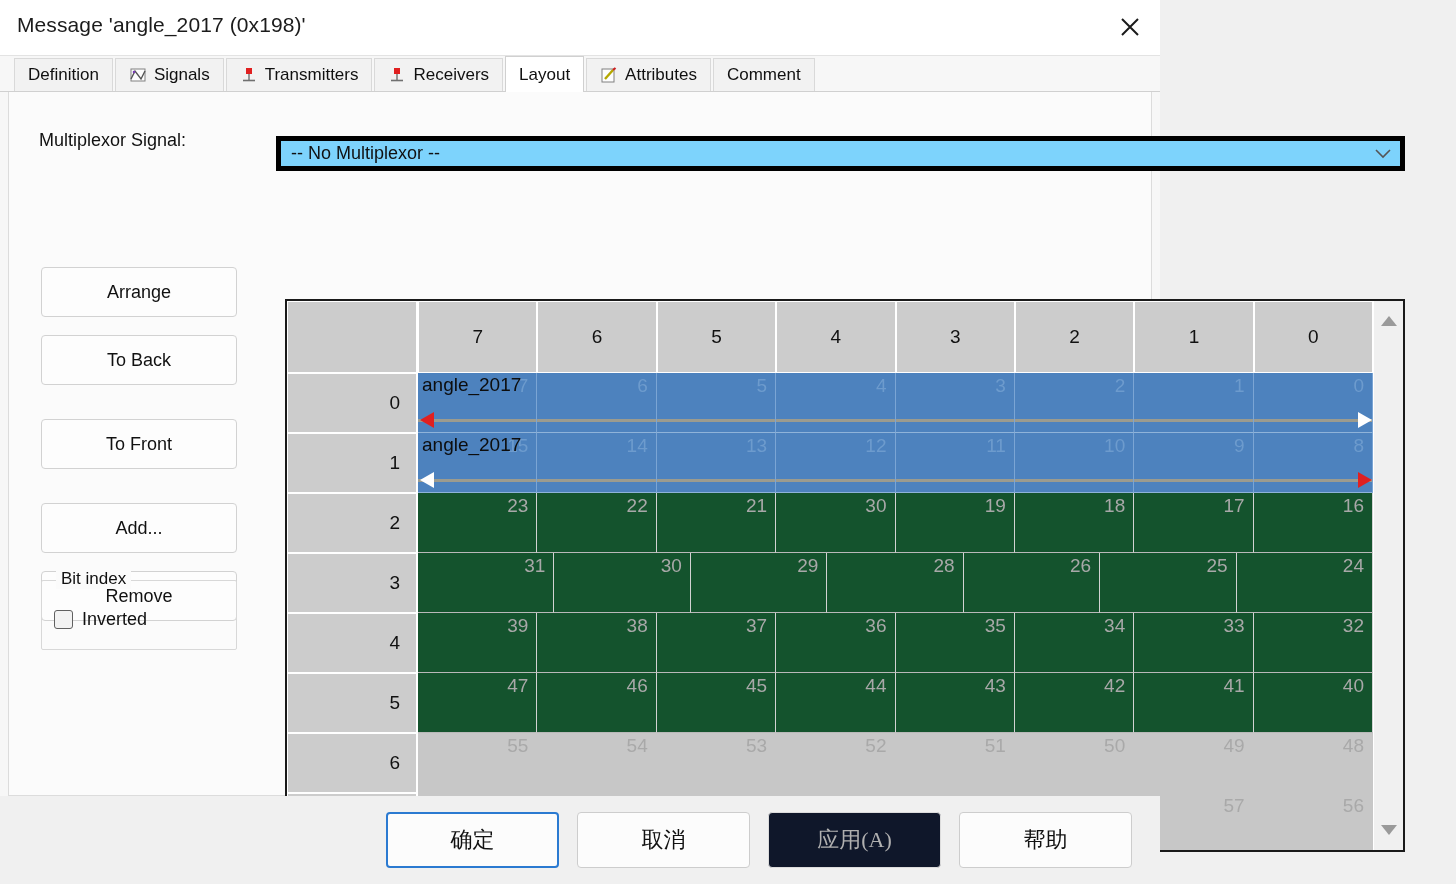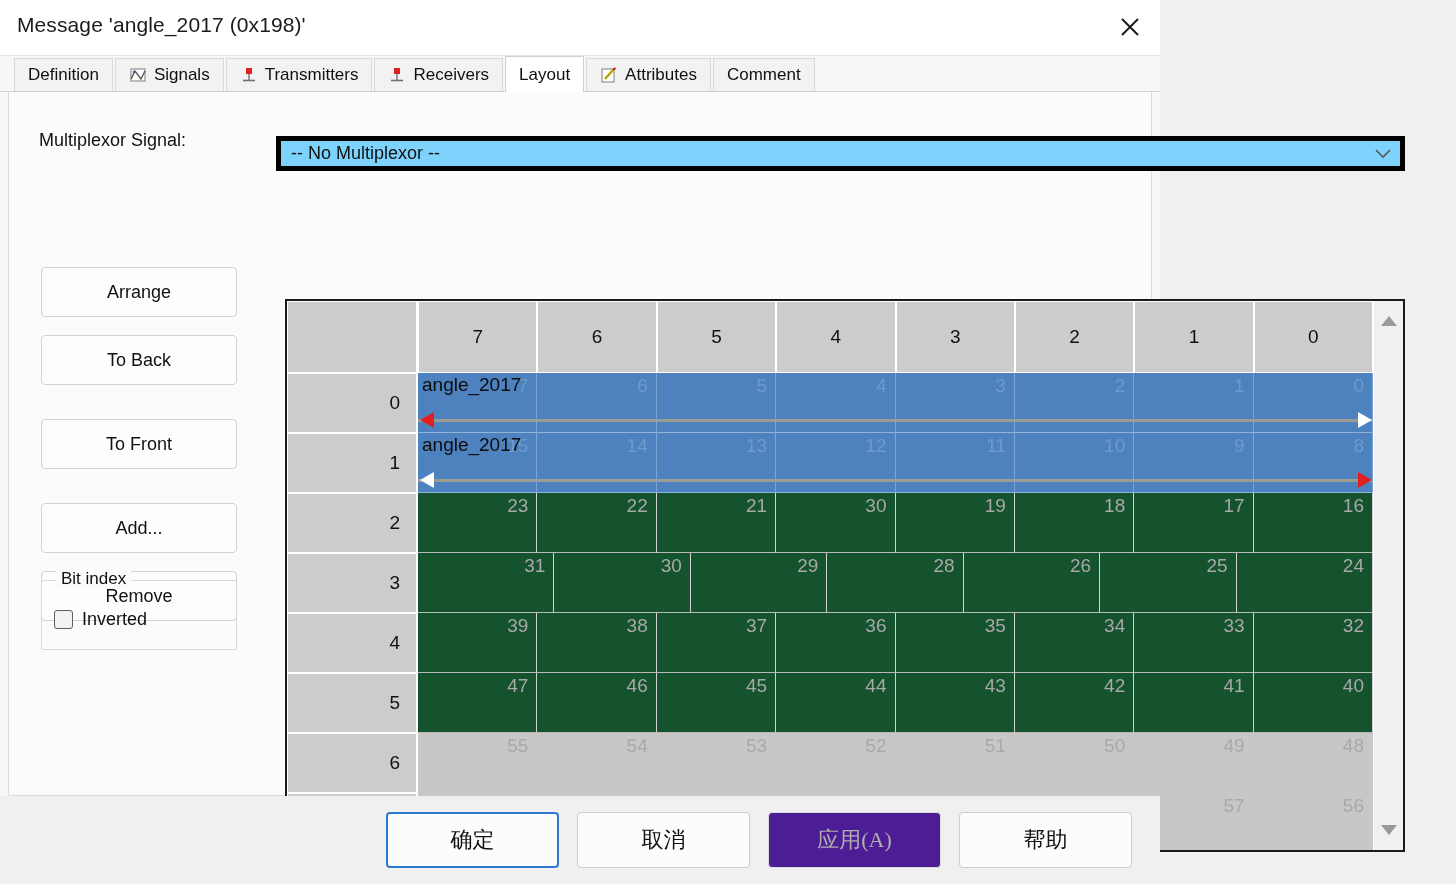--- a/index.html
+++ b/index.html
@@ -296,21 +296,21 @@
     color: #111;
     display:flex; align-items:center; justify-content:center;
     cursor: default;
     font-family: Liberation Serif, serif;
   }
   .dlgbtn.default {
     border: 2px solid #2b7ad1;
   }
   .dlgbtn.disabled {
     color: #b0b0b0;
-    background: #4c1d95;
+    background: #0f172a;
     border-color: #dcdcdc;
   }
 </style>
 </head>
 <body>
 
 <div id="root">
 
   <div class="titlebar">
     <div class="title-text">Message 'angle_2017 (0x198)'</div>

